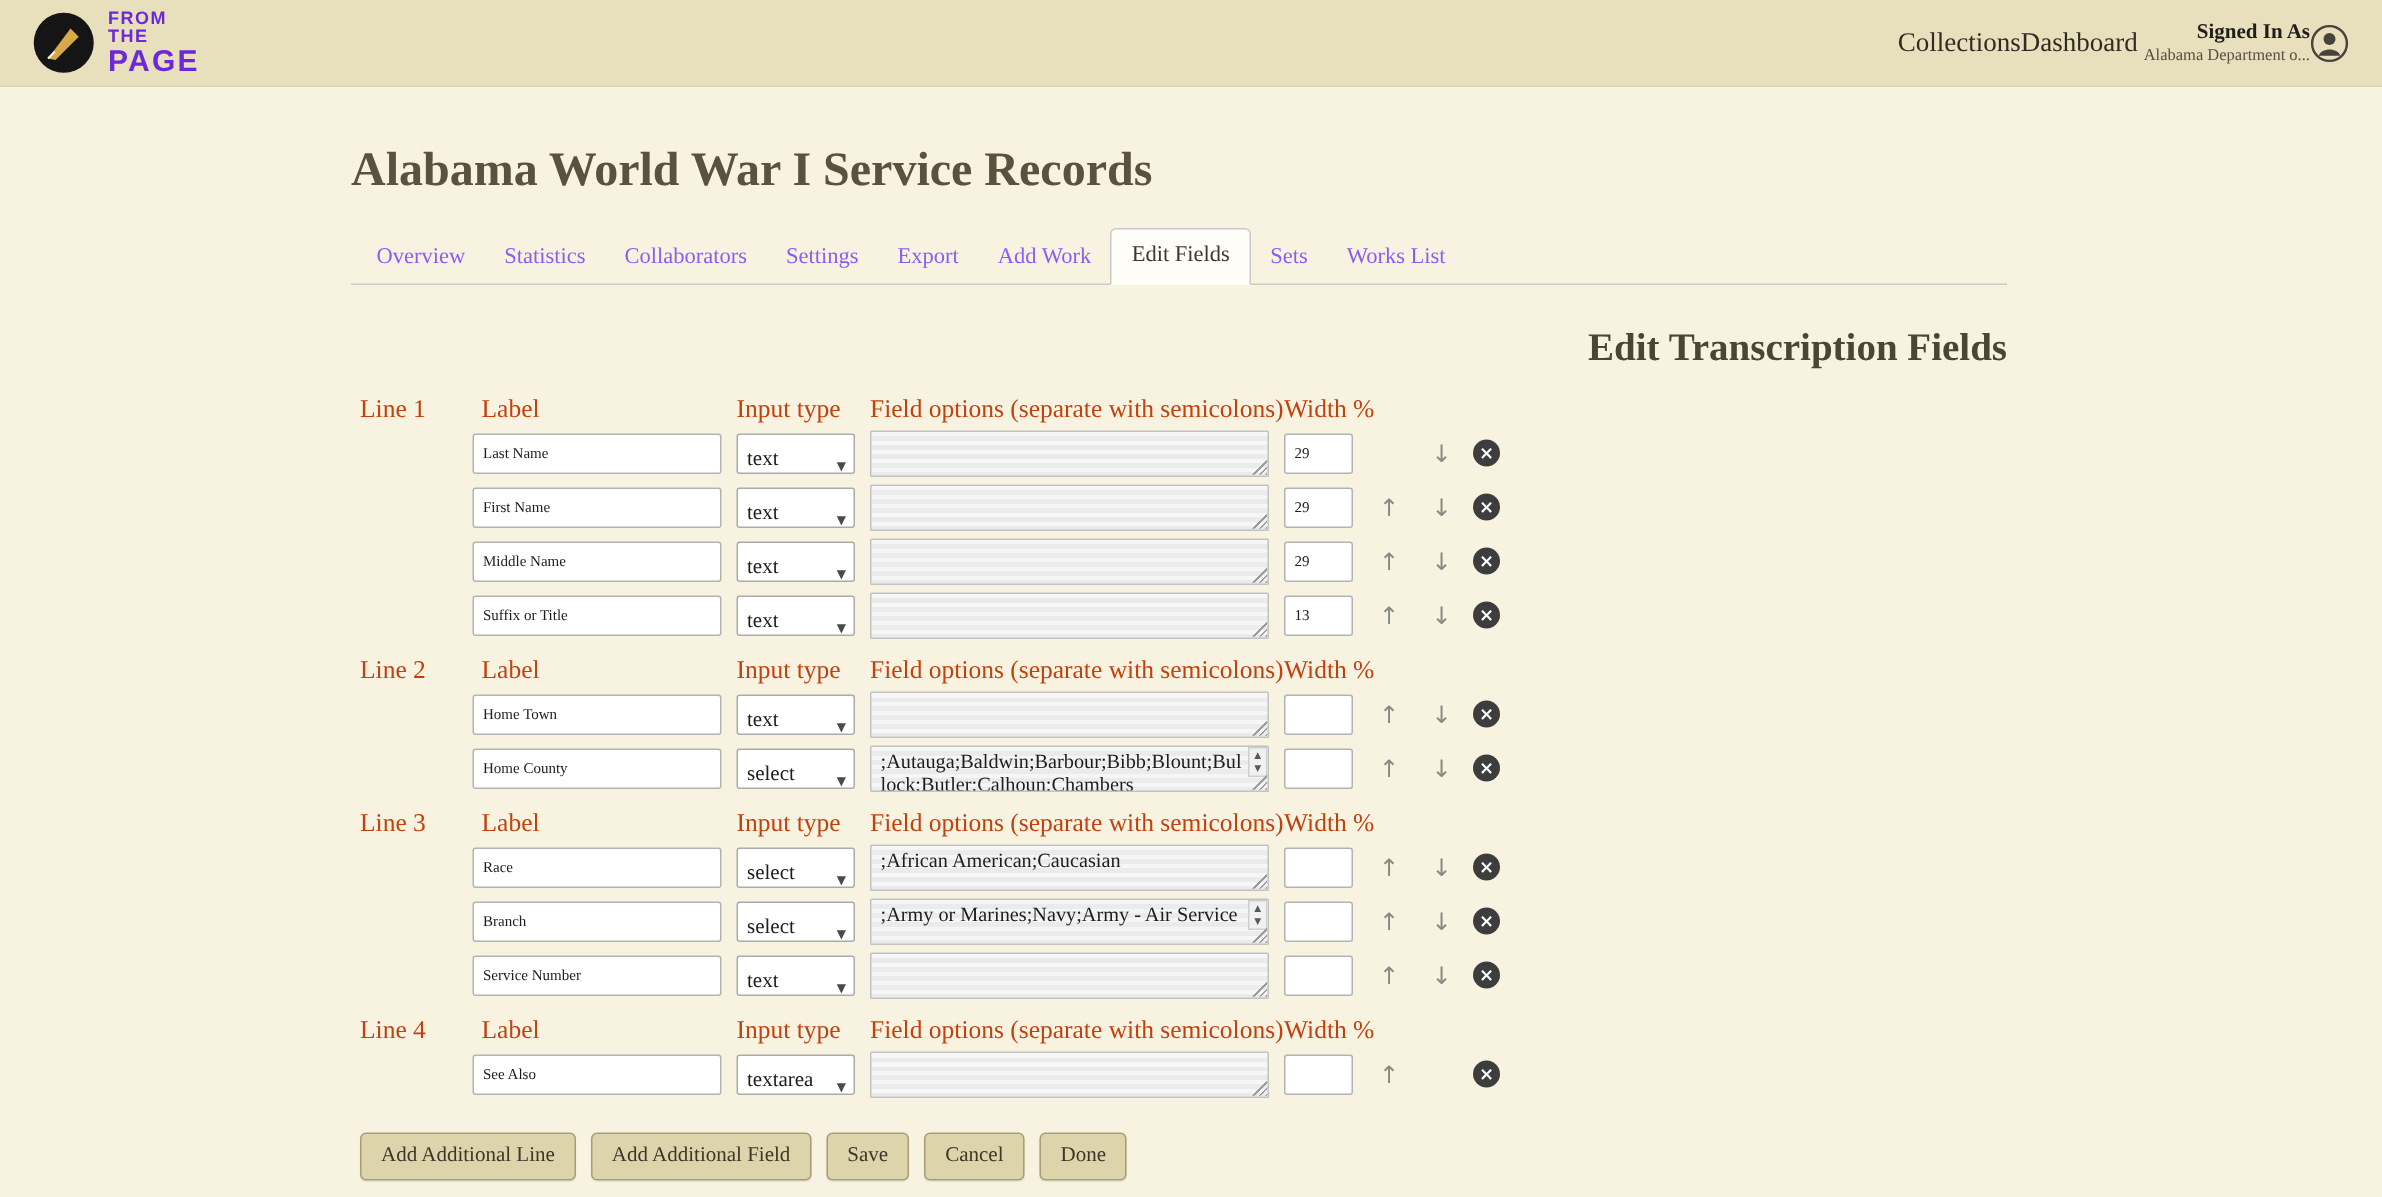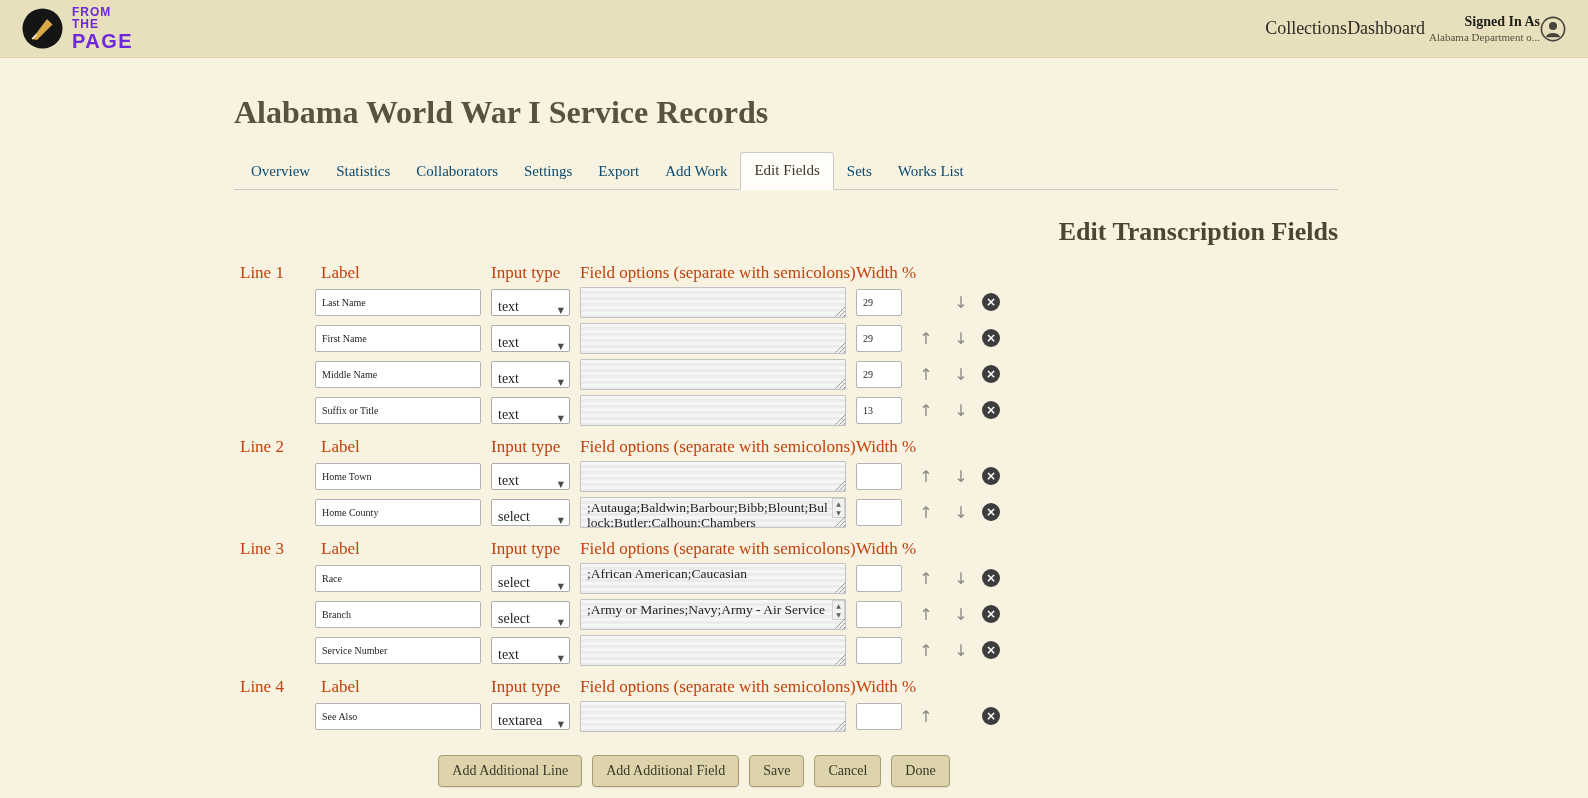--- a/index.html
+++ b/index.html
@@ -26,21 +26,21 @@
   .acc1 { font-weight:bold; font-size:14px; color:#1f1e18; }
   .acc2 { font-size:11px; color:#53513f; margin-top:1px; }
   .usericon { cursor:pointer; }
 
   
   .content { margin-left:234px; width:1104px; }
   .title { font-size:32px; font-weight:bold; color:#59523e; margin:36px 0 0 0; }
 
   .tabs { display:flex; align-items:flex-end; border-bottom:1px solid #c9c9c9; margin-top:21px; padding-left:4px; }
   .tab {
-    padding:9px 13px 10px; font-size:15px; color:#0c4a6e; cursor:pointer;
+    padding:9px 13px 10px; font-size:15px; color:#8b5cf6; cursor:pointer;
     margin-bottom:-1px; white-space:nowrap;
   }
   .tab.active {
     background:#fefdf7; border:1px solid #c9c9c9; border-bottom:1px solid #fefdf7;
     border-radius:4px 4px 0 0; color:#3b3829;
   }
 
   .section-title { font-size:26px; font-weight:bold; color:#4b4534; margin:27px 0 0 0;text-align:right; }
 
   
@@ -92,21 +92,21 @@
     font-family:"DejaVu Sans",sans-serif; font-size:16px; color:#8a8a85;
     text-align:center; cursor:pointer; user-select:none;
   }
   .del {
     width:18px; height:18px; border-radius:50%; background:#3d3d3d; color:#fff;
     font-family:"DejaVu Sans",sans-serif; font-size:12px; font-weight:bold;
     line-height:18px; text-align:center; cursor:pointer; user-select:none;
   }
 
   
-  .btnrow { display:flex; gap:10px; justify-content:center; width:908px; margin-top:21px; }
+  .btnrow { display:flex; gap:10px; width:908px; margin-top:21px; }
   .btn {
     background:#ded4ac; border:1px solid #a69d77; border-radius:4px;
     padding:7px 13px; font-family:"Liberation Serif","DejaVu Serif",serif;
     font-size:14px; color:#3a3727; cursor:pointer;
     box-shadow:0 1px 1px rgba(0,0,0,0.08);
   }
 </style>
 </head>
 <body>
 

